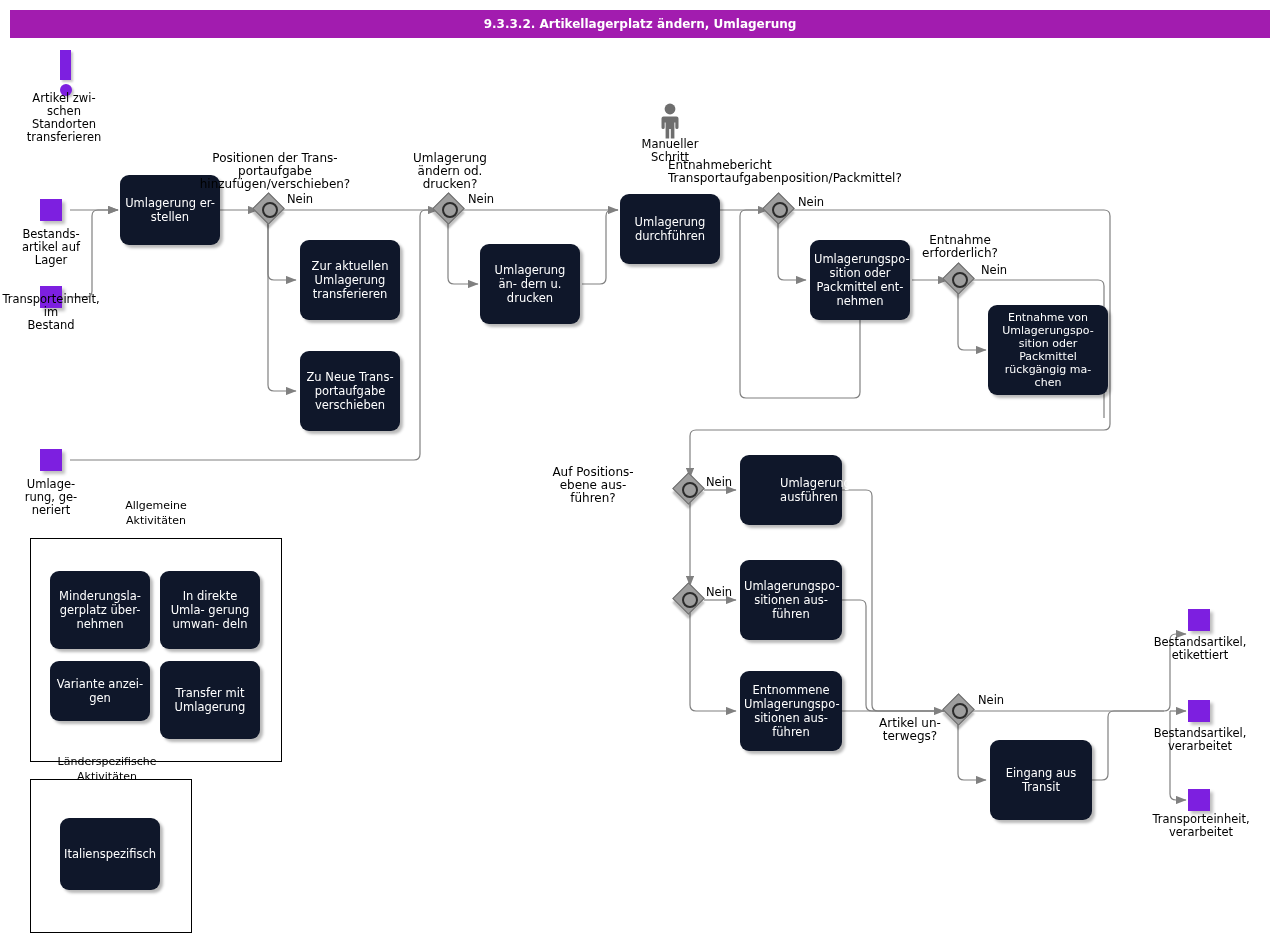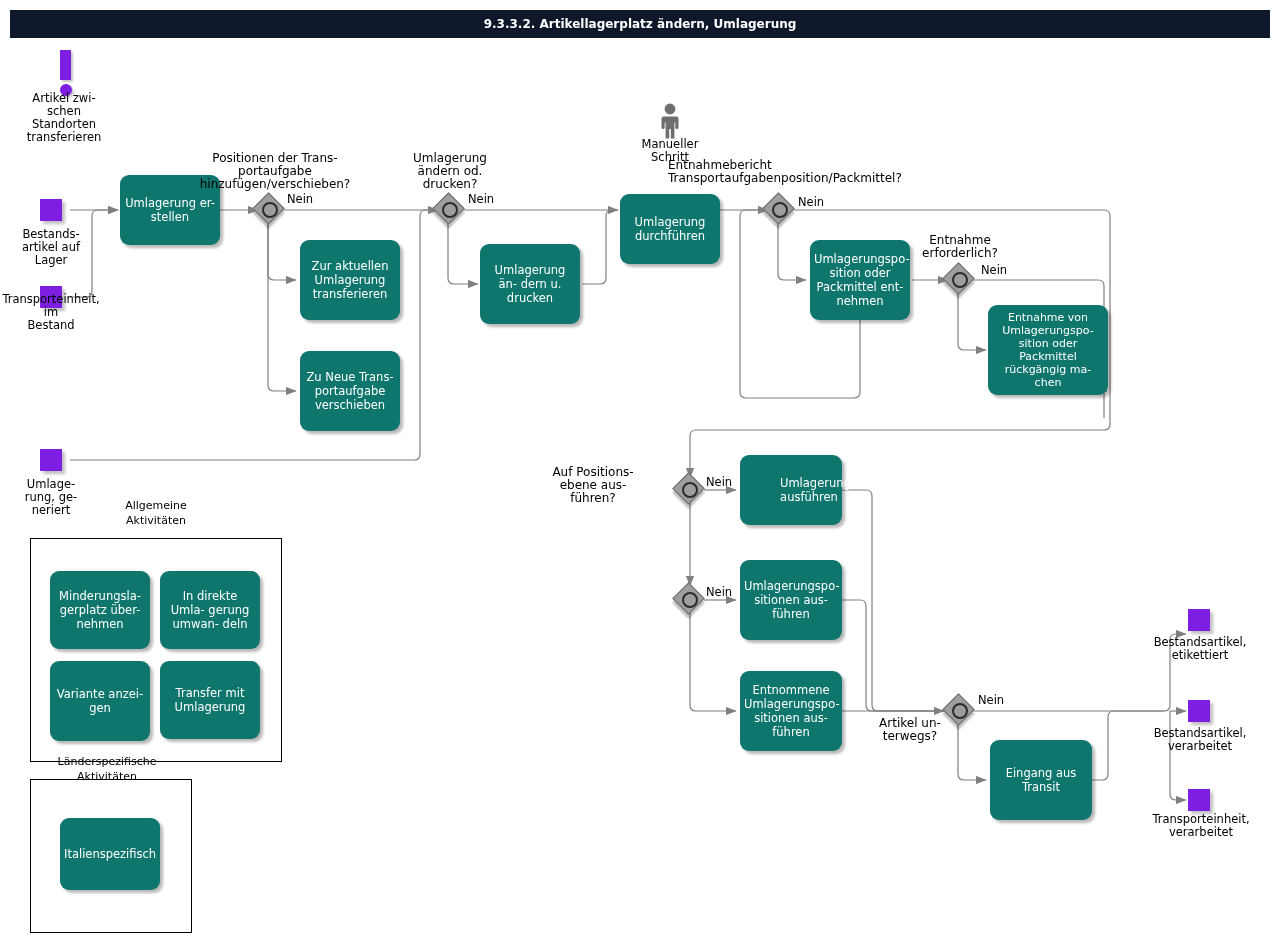--- a/index.html
+++ b/index.html
@@ -8,36 +8,36 @@
     font-family:"DejaVu Sans", sans-serif;
     width:1280px;height:940px;
     position:relative;overflow:hidden;
     color:#000;
   }
   #canvas{position:absolute;left:0;top:0;width:1280px;height:940px;}
 
   
   .titlebar{
     position:absolute;left:10px;top:10px;width:1260px;height:28px;
-    background:#0f172a;
+    background:#a21caf;
     display:flex;align-items:center;justify-content:center;
   }
   .titlebar .t{
     color:#ffffff;font-size:12px;font-weight:bold;
     font-family:"DejaVu Sans", sans-serif;
     letter-spacing:0px;
   }
 
   
   svg.edges{position:absolute;left:0;top:0;width:1280px;height:940px;pointer-events:none;}
 
   
   .task{
     position:absolute;
-    background:#0f766e;
+    background:#0f172a;
     border-radius:9px;
     box-shadow:3px 3px 3px rgba(0,0,0,0.28);
     display:flex;align-items:center;justify-content:center;
     text-align:center;
     color:#ffffff;
     font-size:11.5px;line-height:14px;
     padding:2px 4px;
     box-sizing:border-box;
     font-family:"DejaVu Sans", sans-serif;
   }
@@ -288,21 +288,21 @@
   <div class="task" style="left:50px;top:571px;width:100px;height:78px;">
     <span>Minderungsla-
 gerplatz  über-
 nehmen</span>
   </div>
   <div class="task" style="left:160px;top:571px;width:100px;height:78px;">
     <span>In direkte Umla-
 gerung umwan-
 deln</span>
   </div>
-  <div class="task" style="left:50px;top:661px;width:100px;height:80px;">
+  <div class="task" style="left:50px;top:661px;width:100px;height:60px;">
     <span>Variante anzei-
 gen</span>
   </div>
   <div class="task" style="left:160px;top:661px;width:100px;height:78px;">
     <span>Transfer mit
 Umlagerung</span>
   </div>
 
   <div class="task" style="left:60px;top:818px;width:100px;height:72px;">
     <span>Italienspezifisch</span>

